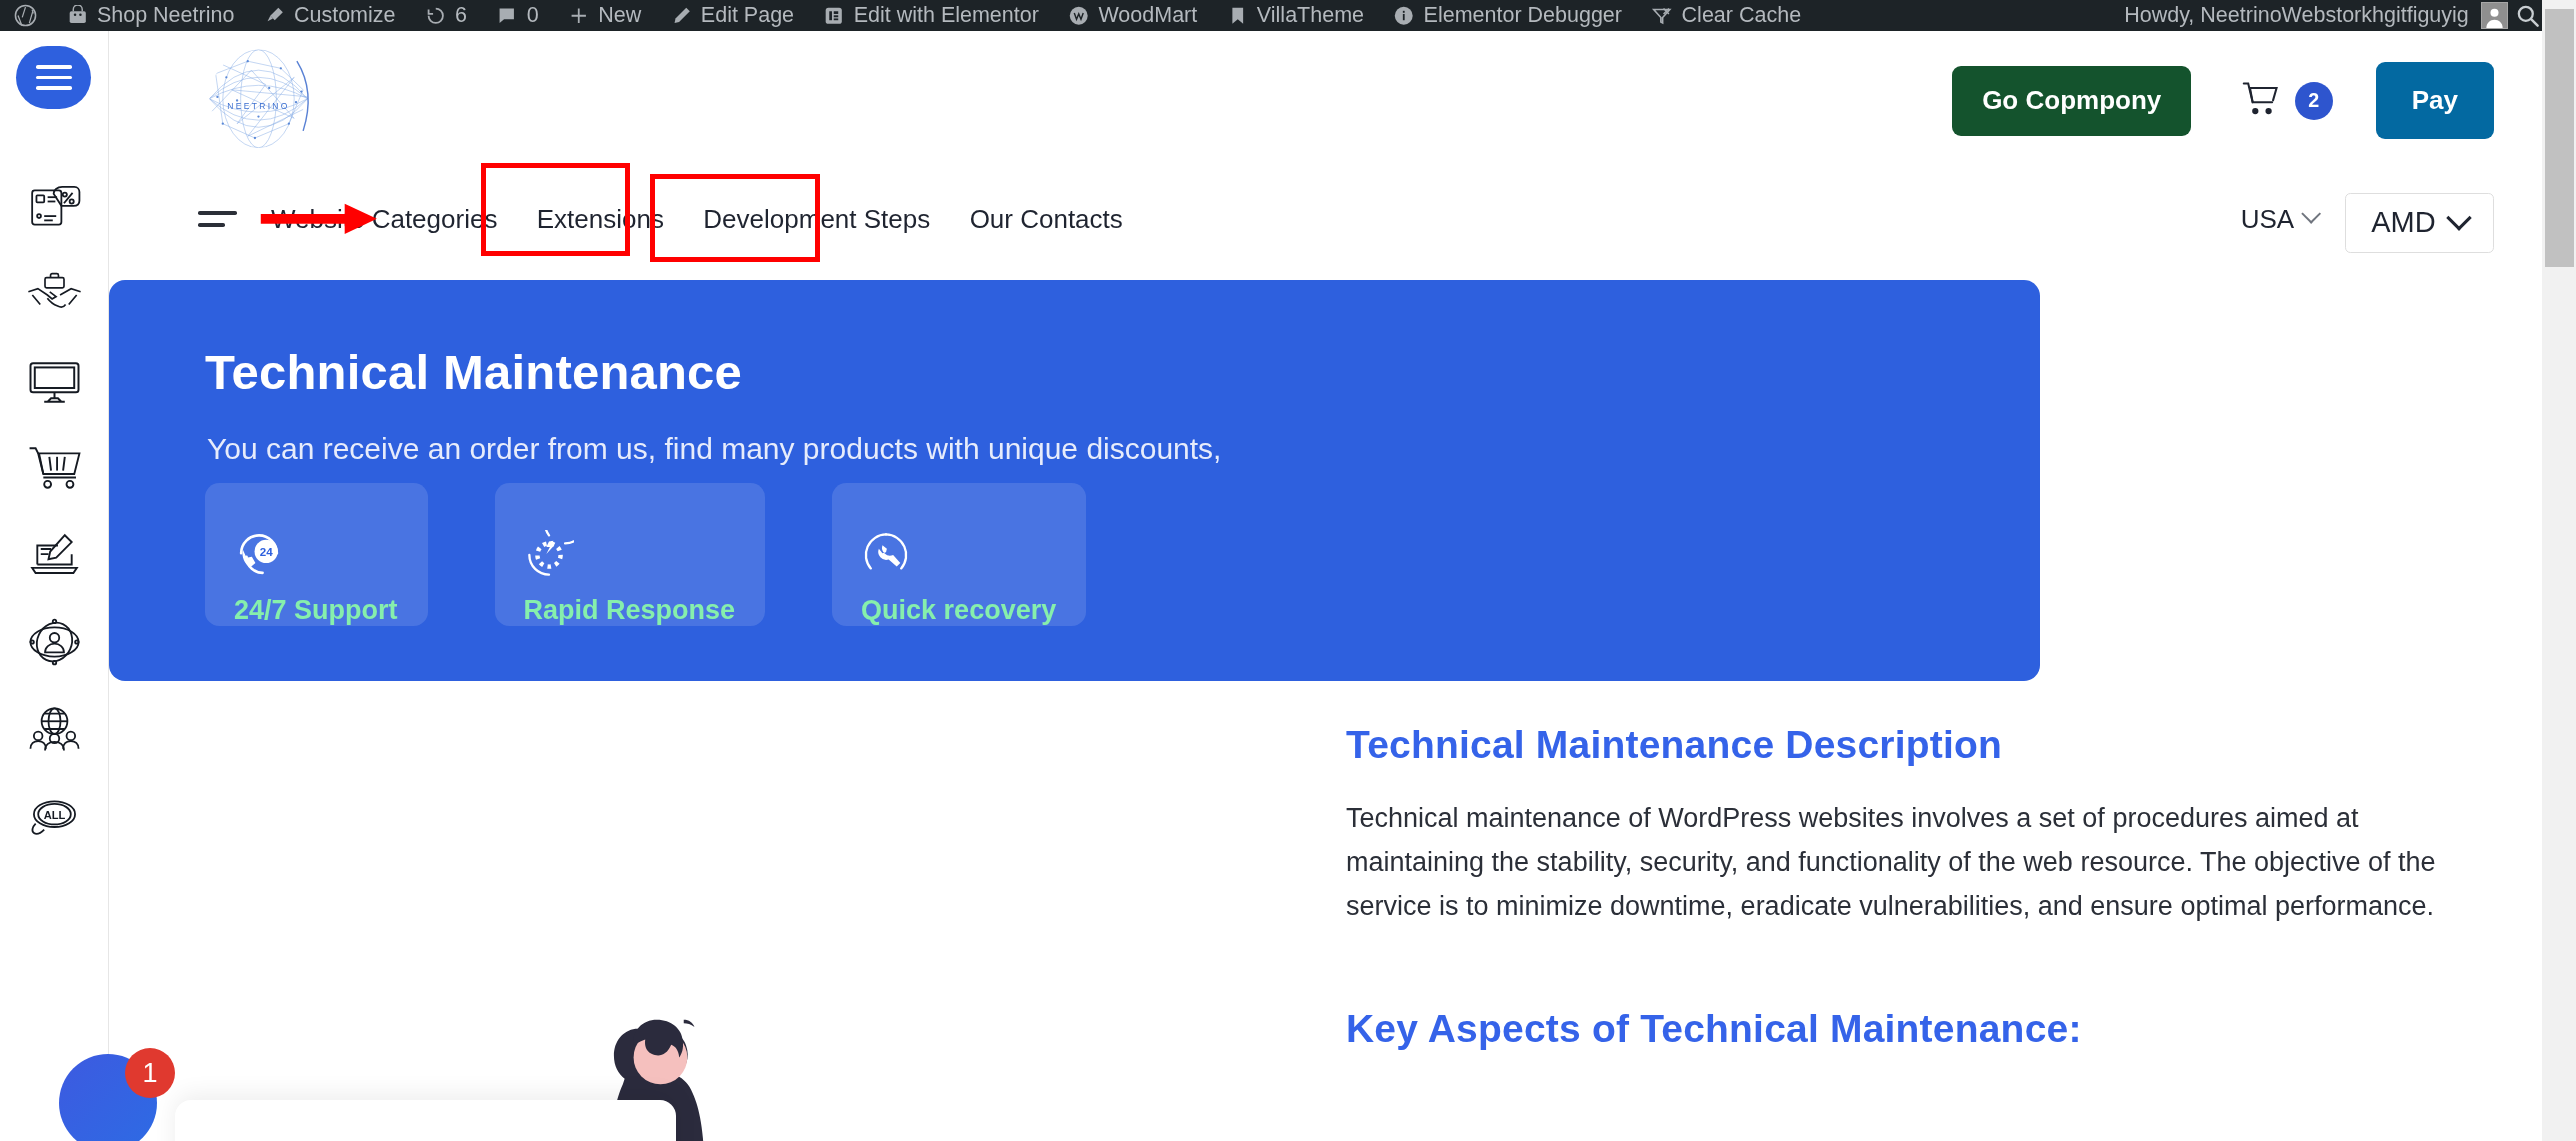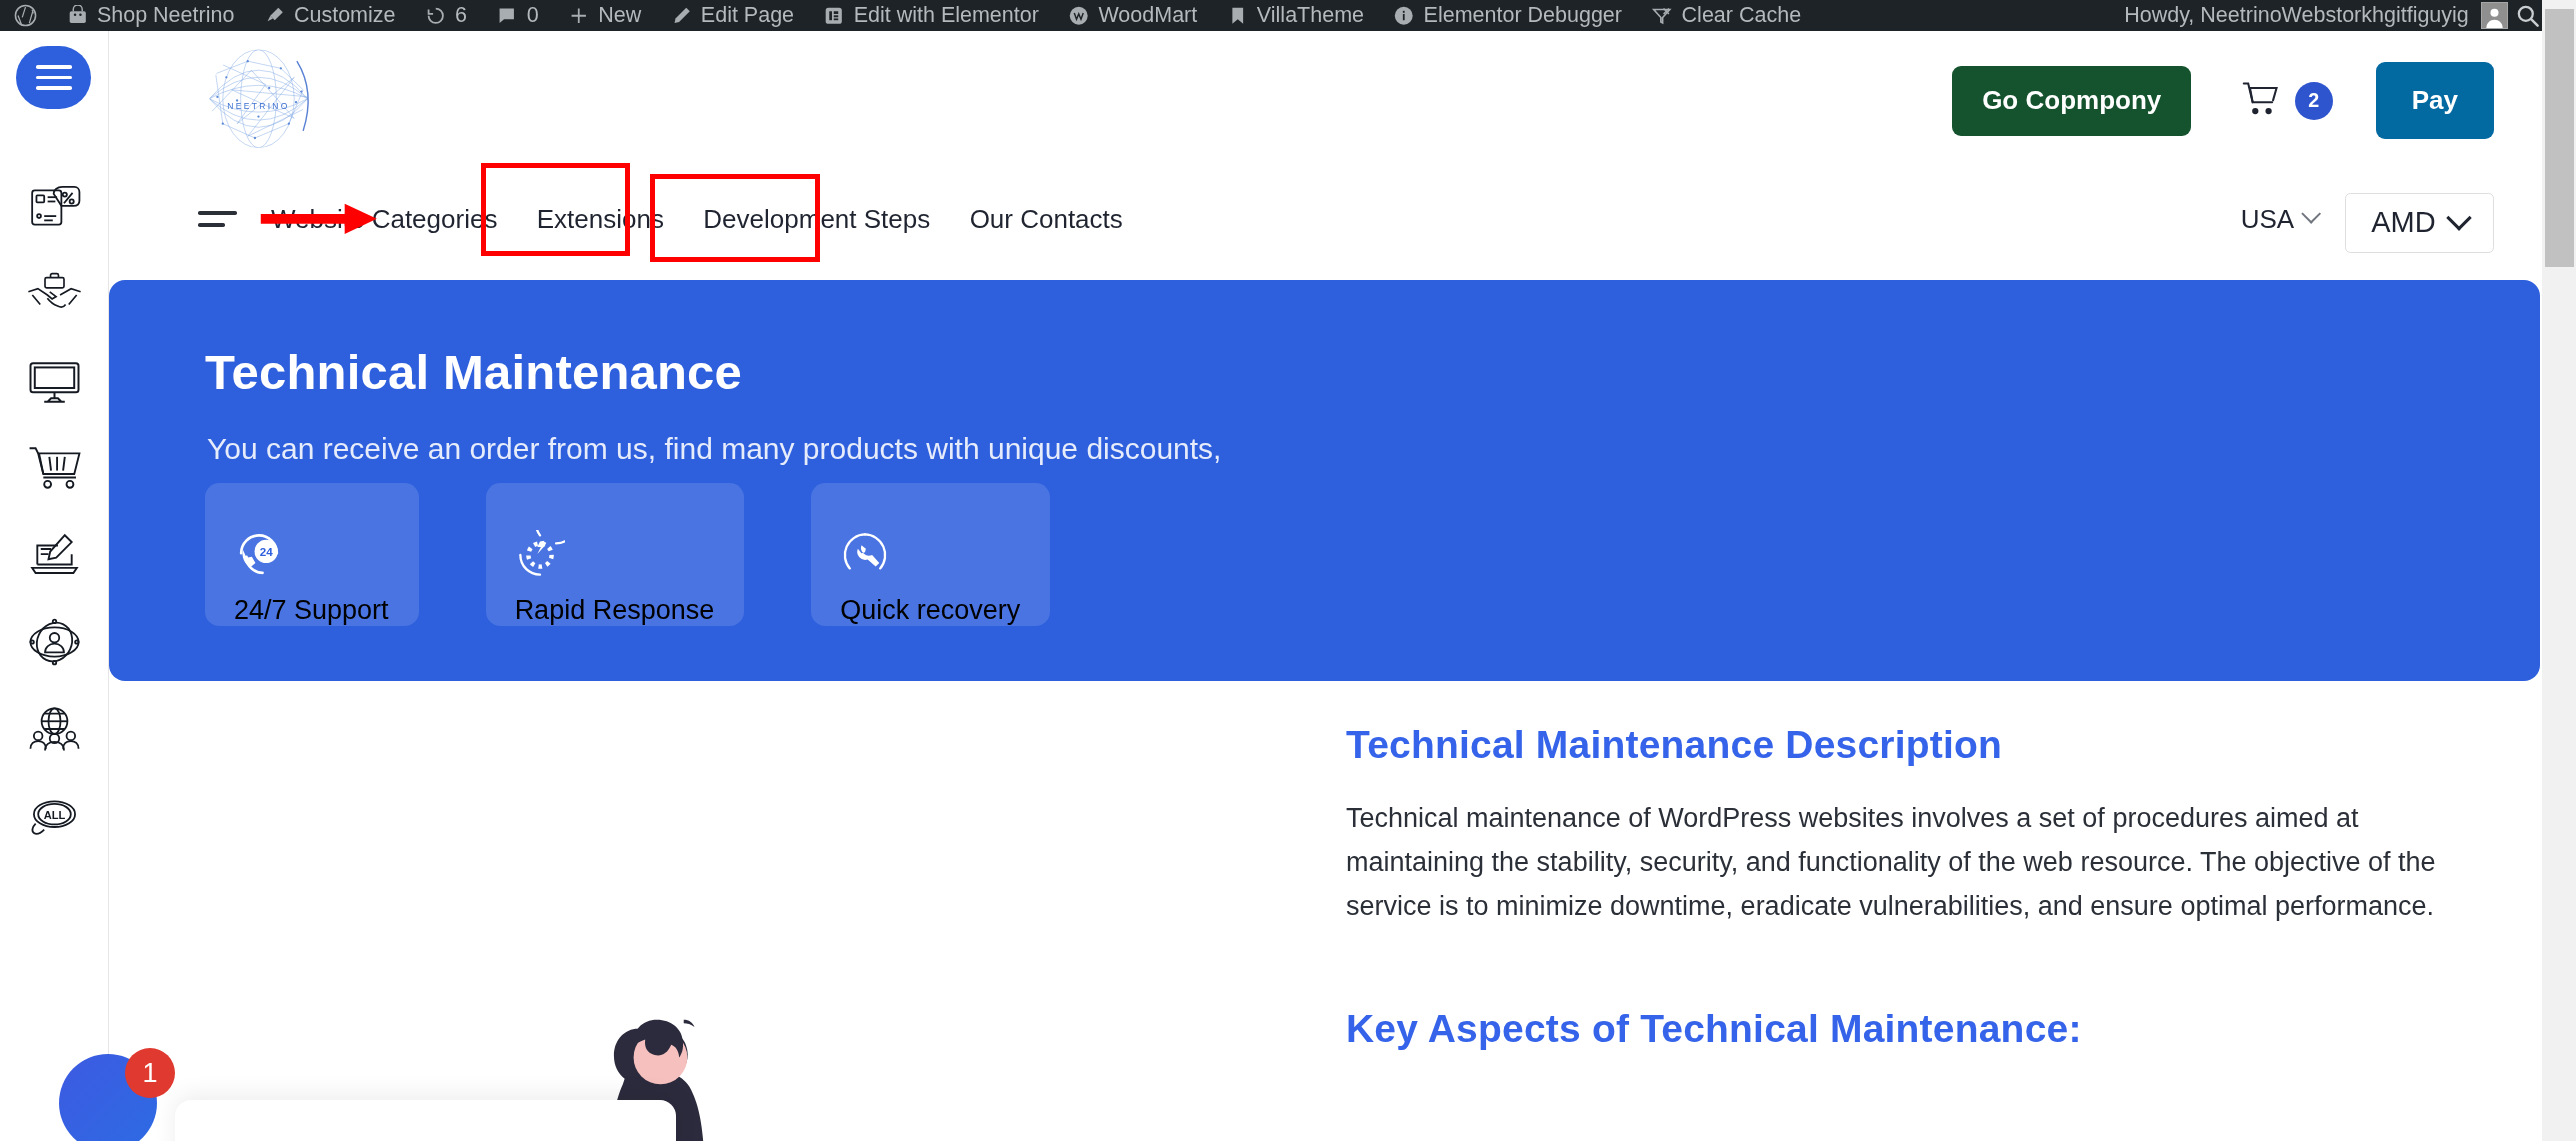--- a/index.html
+++ b/index.html
@@ -129,38 +129,38 @@
     font-size: 29px; color:#1f2430;
     border: 1.8px solid #dedede; border-radius: 5.4px;
     padding: 12.5px 25px; cursor:pointer;margin-top:7px;
   }
   .chev { display:inline-block; width: 14.3px; height: 14.3px; border-right: 2.7px solid #70757e; border-bottom: 2.7px solid #70757e; transform: rotate(45deg) translate(-3.6px,-3.6px);}
   .chev.dark { border-color:#1f2430; width: 18px; height: 18px; border-width: 3.6px;}
 
   
   #hero {
     position: absolute; top: 280px; left: 109px;
-    width: 2431px; height: 401px;
+    width: 1931px; height: 401px;
     background: #2E60DE;
     border-radius: 16px;
     overflow: hidden;
   }
   #hero-title { position:absolute; left: 96px; top: 64px; color:#fff; font-size: 49px; font-weight: 700; letter-spacing: 0.2px;}
   #hero-sub { position:absolute; left: 98px; top: 152px; color:#e7ecfb; font-size: 30px; }
   .hero-cards { position:absolute; left: 96px; top: 203px; display:flex; gap: 67px; }
   .hero-card {
     background: rgba(255,255,255,0.13);
     border-radius: 14.3px;
     height: 143px; min-width: 179px;
     padding: 23px 30px 0 29px;
     display:flex; flex-direction:column; justify-content:flex-end;
     cursor: pointer;
   }
   .hero-card .hc-ico { height: 59px; display:flex; align-items:center; }
-  .hero-card .hc-label { color:#000000; font-size: 27px; font-weight: 400; margin-top: 10.7px; white-space:nowrap;}
+  .hero-card .hc-label { color:#86efac; font-size: 27px; font-weight: 700; margin-top: 10.7px; white-space:nowrap;}
 
   
   #content { position:absolute; top: 707px; left: 109px; width: 2431px; height: 435px; }
   #illus { position:absolute; left: 376px; top: 268px; width: 555px; height: 197px; }
   #desc-col { position:absolute; left: 1237px; top: 16px; width: 1090px; }
   .h2-blue { color:#3563E9; font-size: 39px; font-weight: 700; letter-spacing: 0.2px; }
   .body-p { color:#2b2f38; font-size: 27px; line-height: 1.63; margin-top: 29px; }
   #key-aspects { margin-top: 79px; }
 
   

